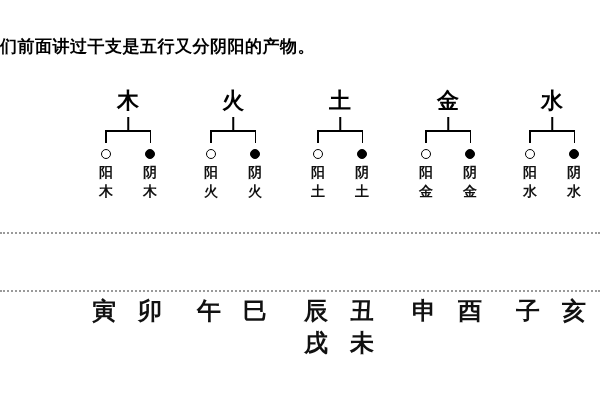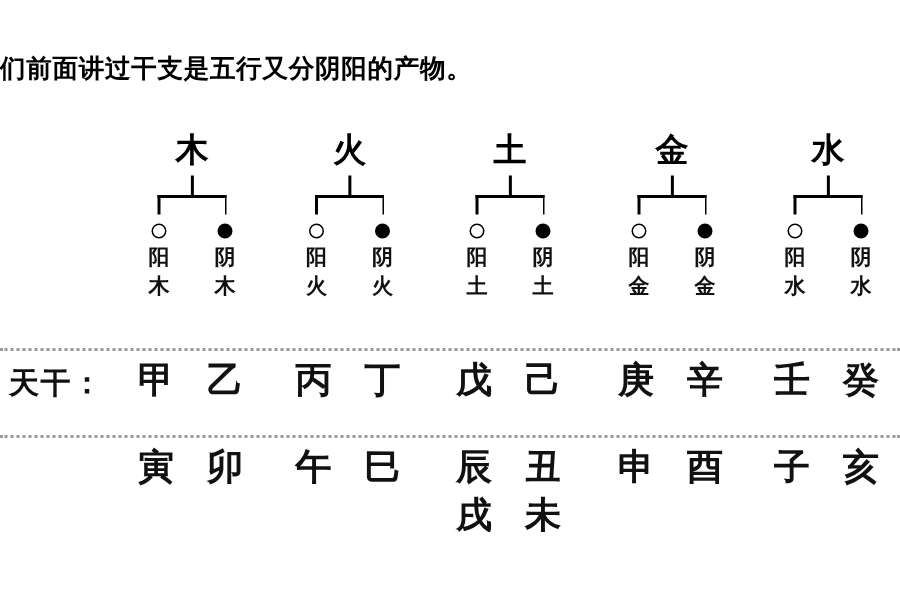--- a/index.html
+++ b/index.html
@@ -312,43 +312,20 @@
       <div class="ee-row">
         <span class="left">水</span>
         <span class="right">水</span>
       </div>
     </div>
 
   </div>
 
   <div class="sep" id="sep-top"></div>
 
-  <div class="sb-row" id="row-stems">
-    <div class="row-label">天干：</div>
-    <div class="pair p0">
-      <span class="ch left">甲</span>
-      <span class="ch right">乙</span>
-    </div>
-    <div class="pair p1">
-      <span class="ch left">丙</span>
-      <span class="ch right">丁</span>
-    </div>
-    <div class="pair p2">
-      <span class="ch left">戊</span>
-      <span class="ch right">己</span>
-    </div>
-    <div class="pair p3">
-      <span class="ch left">庚</span>
-      <span class="ch right">辛</span>
-    </div>
-    <div class="pair p4">
-      <span class="ch left">壬</span>
-      <span class="ch right">癸</span>
-    </div>
-  </div>
 
   <div class="sep" id="sep-mid"></div>
 
   <div class="sb-row" id="row-branches">
     <div class="pair p0">
       <span class="ch left">寅</span>
       <span class="ch right">卯</span>
     </div>
     <div class="pair p1">
       <span class="ch left">午</span>

